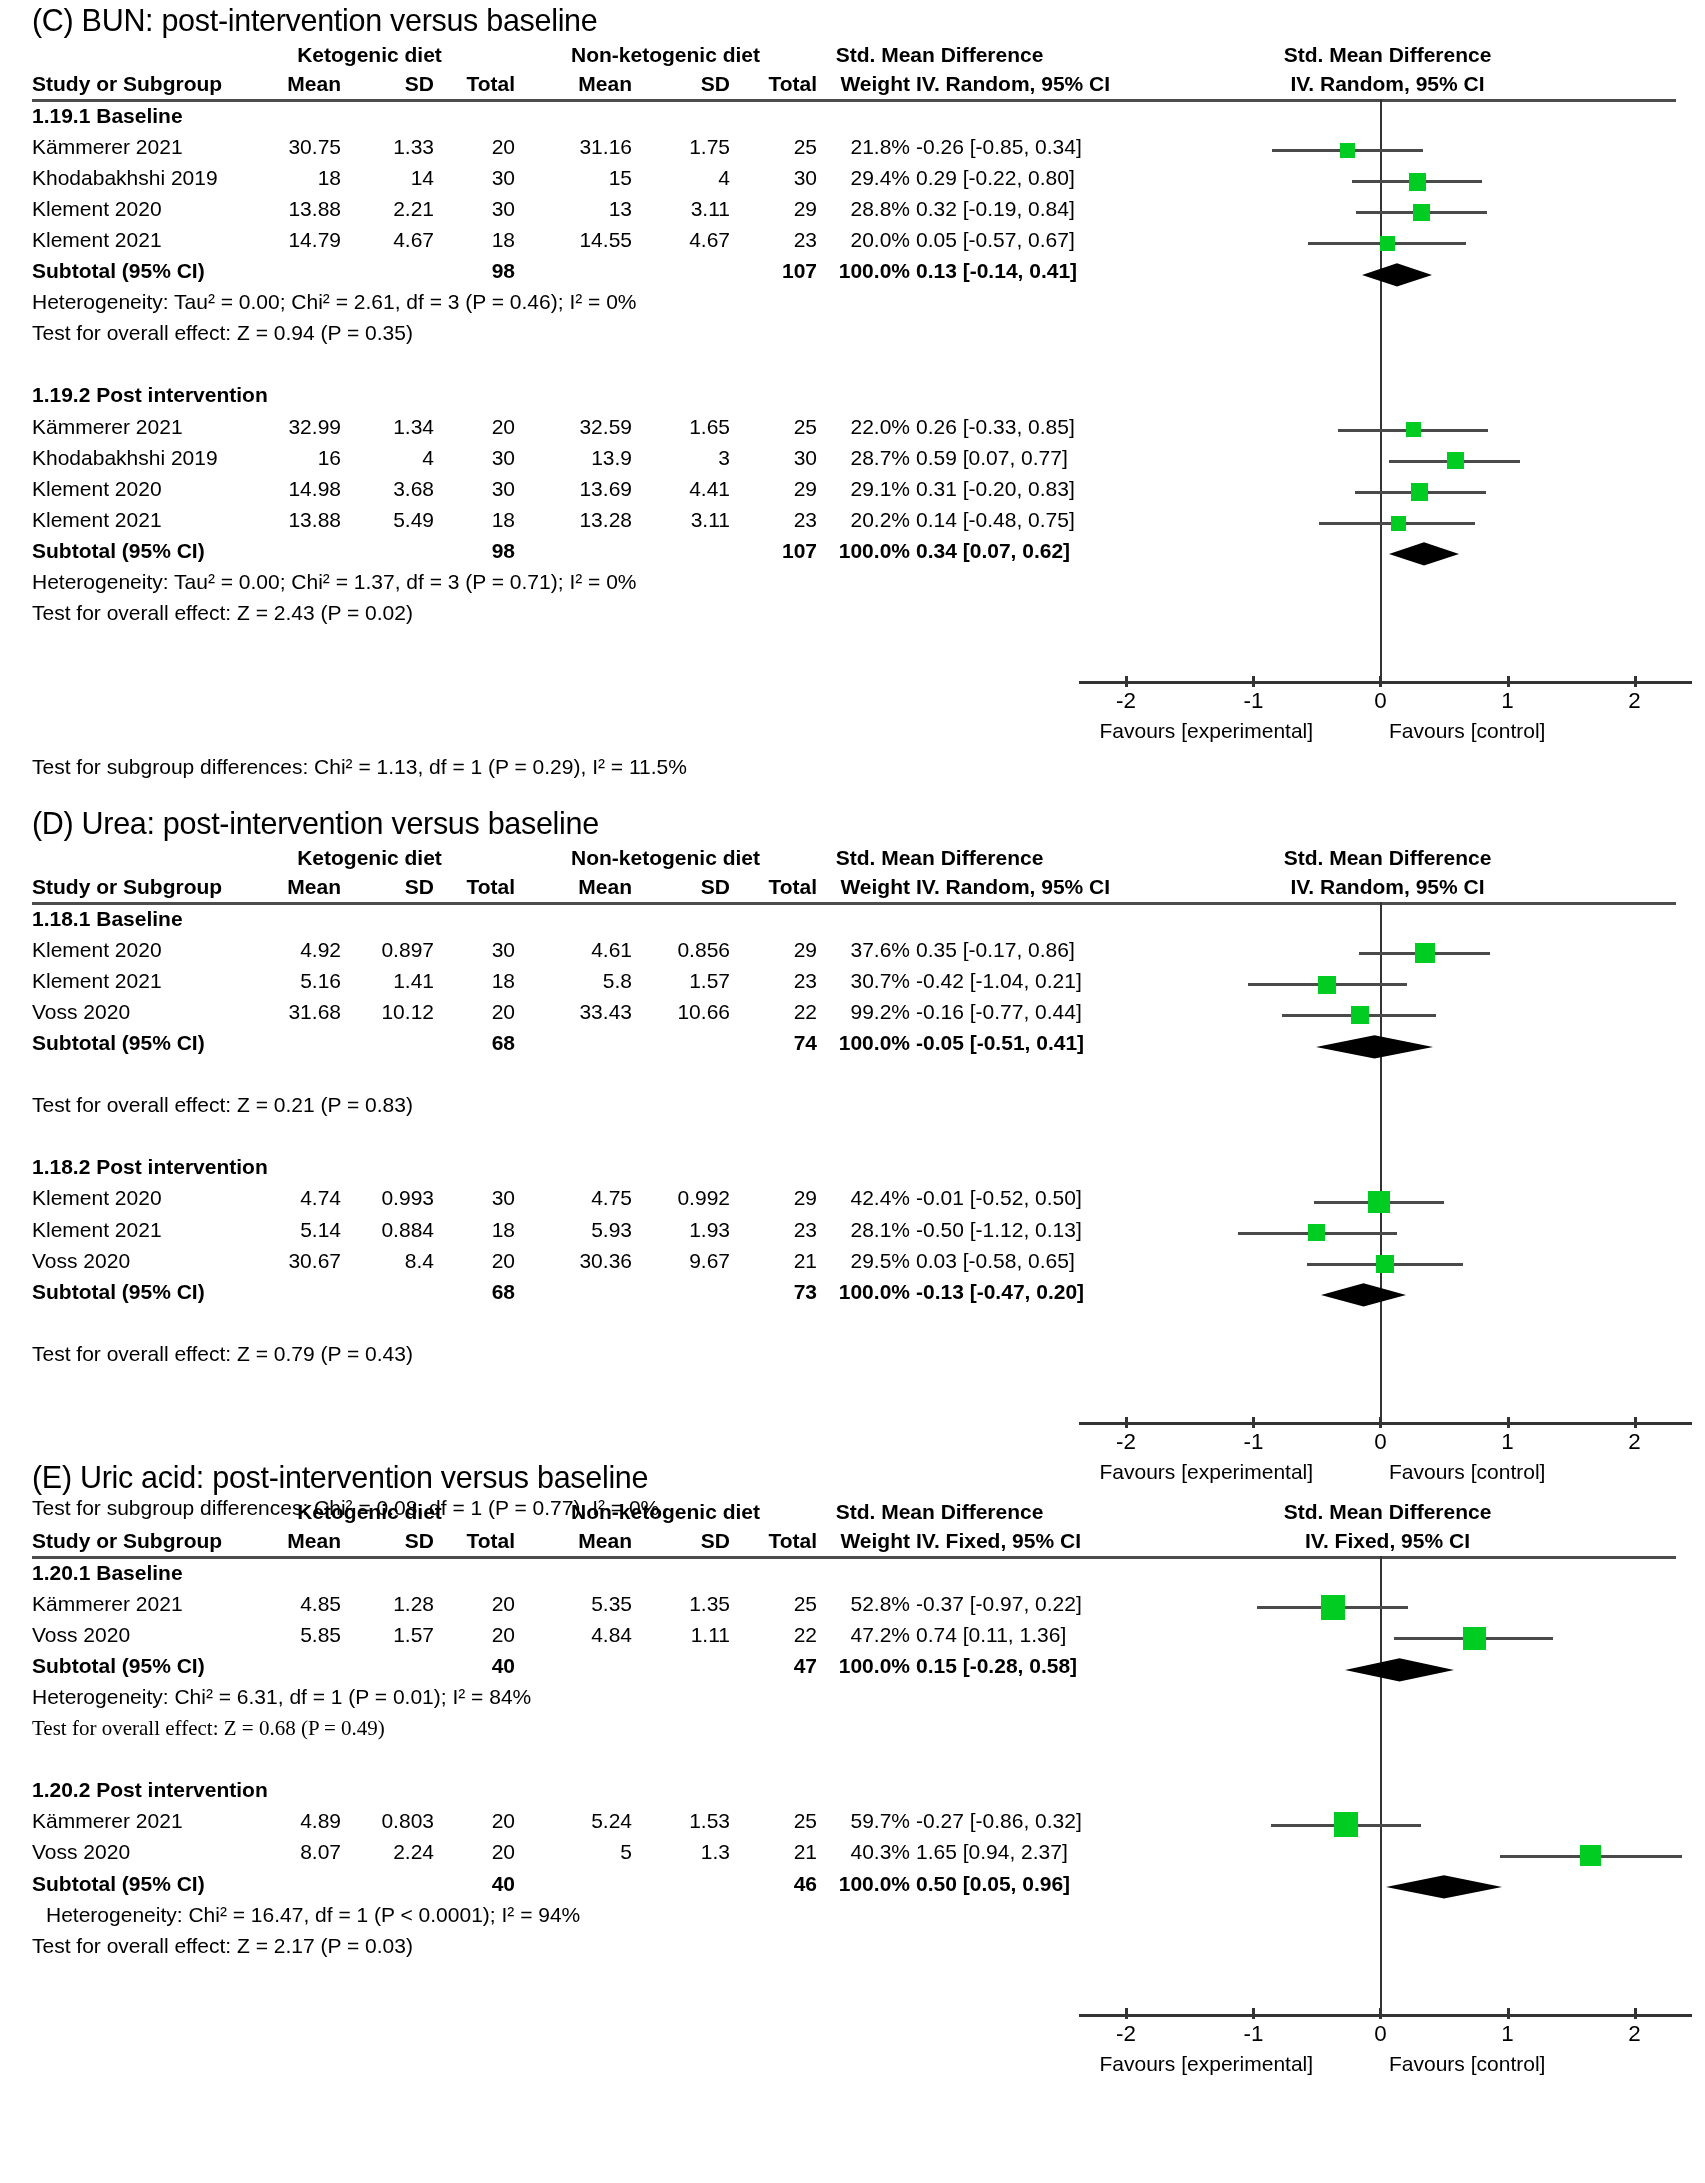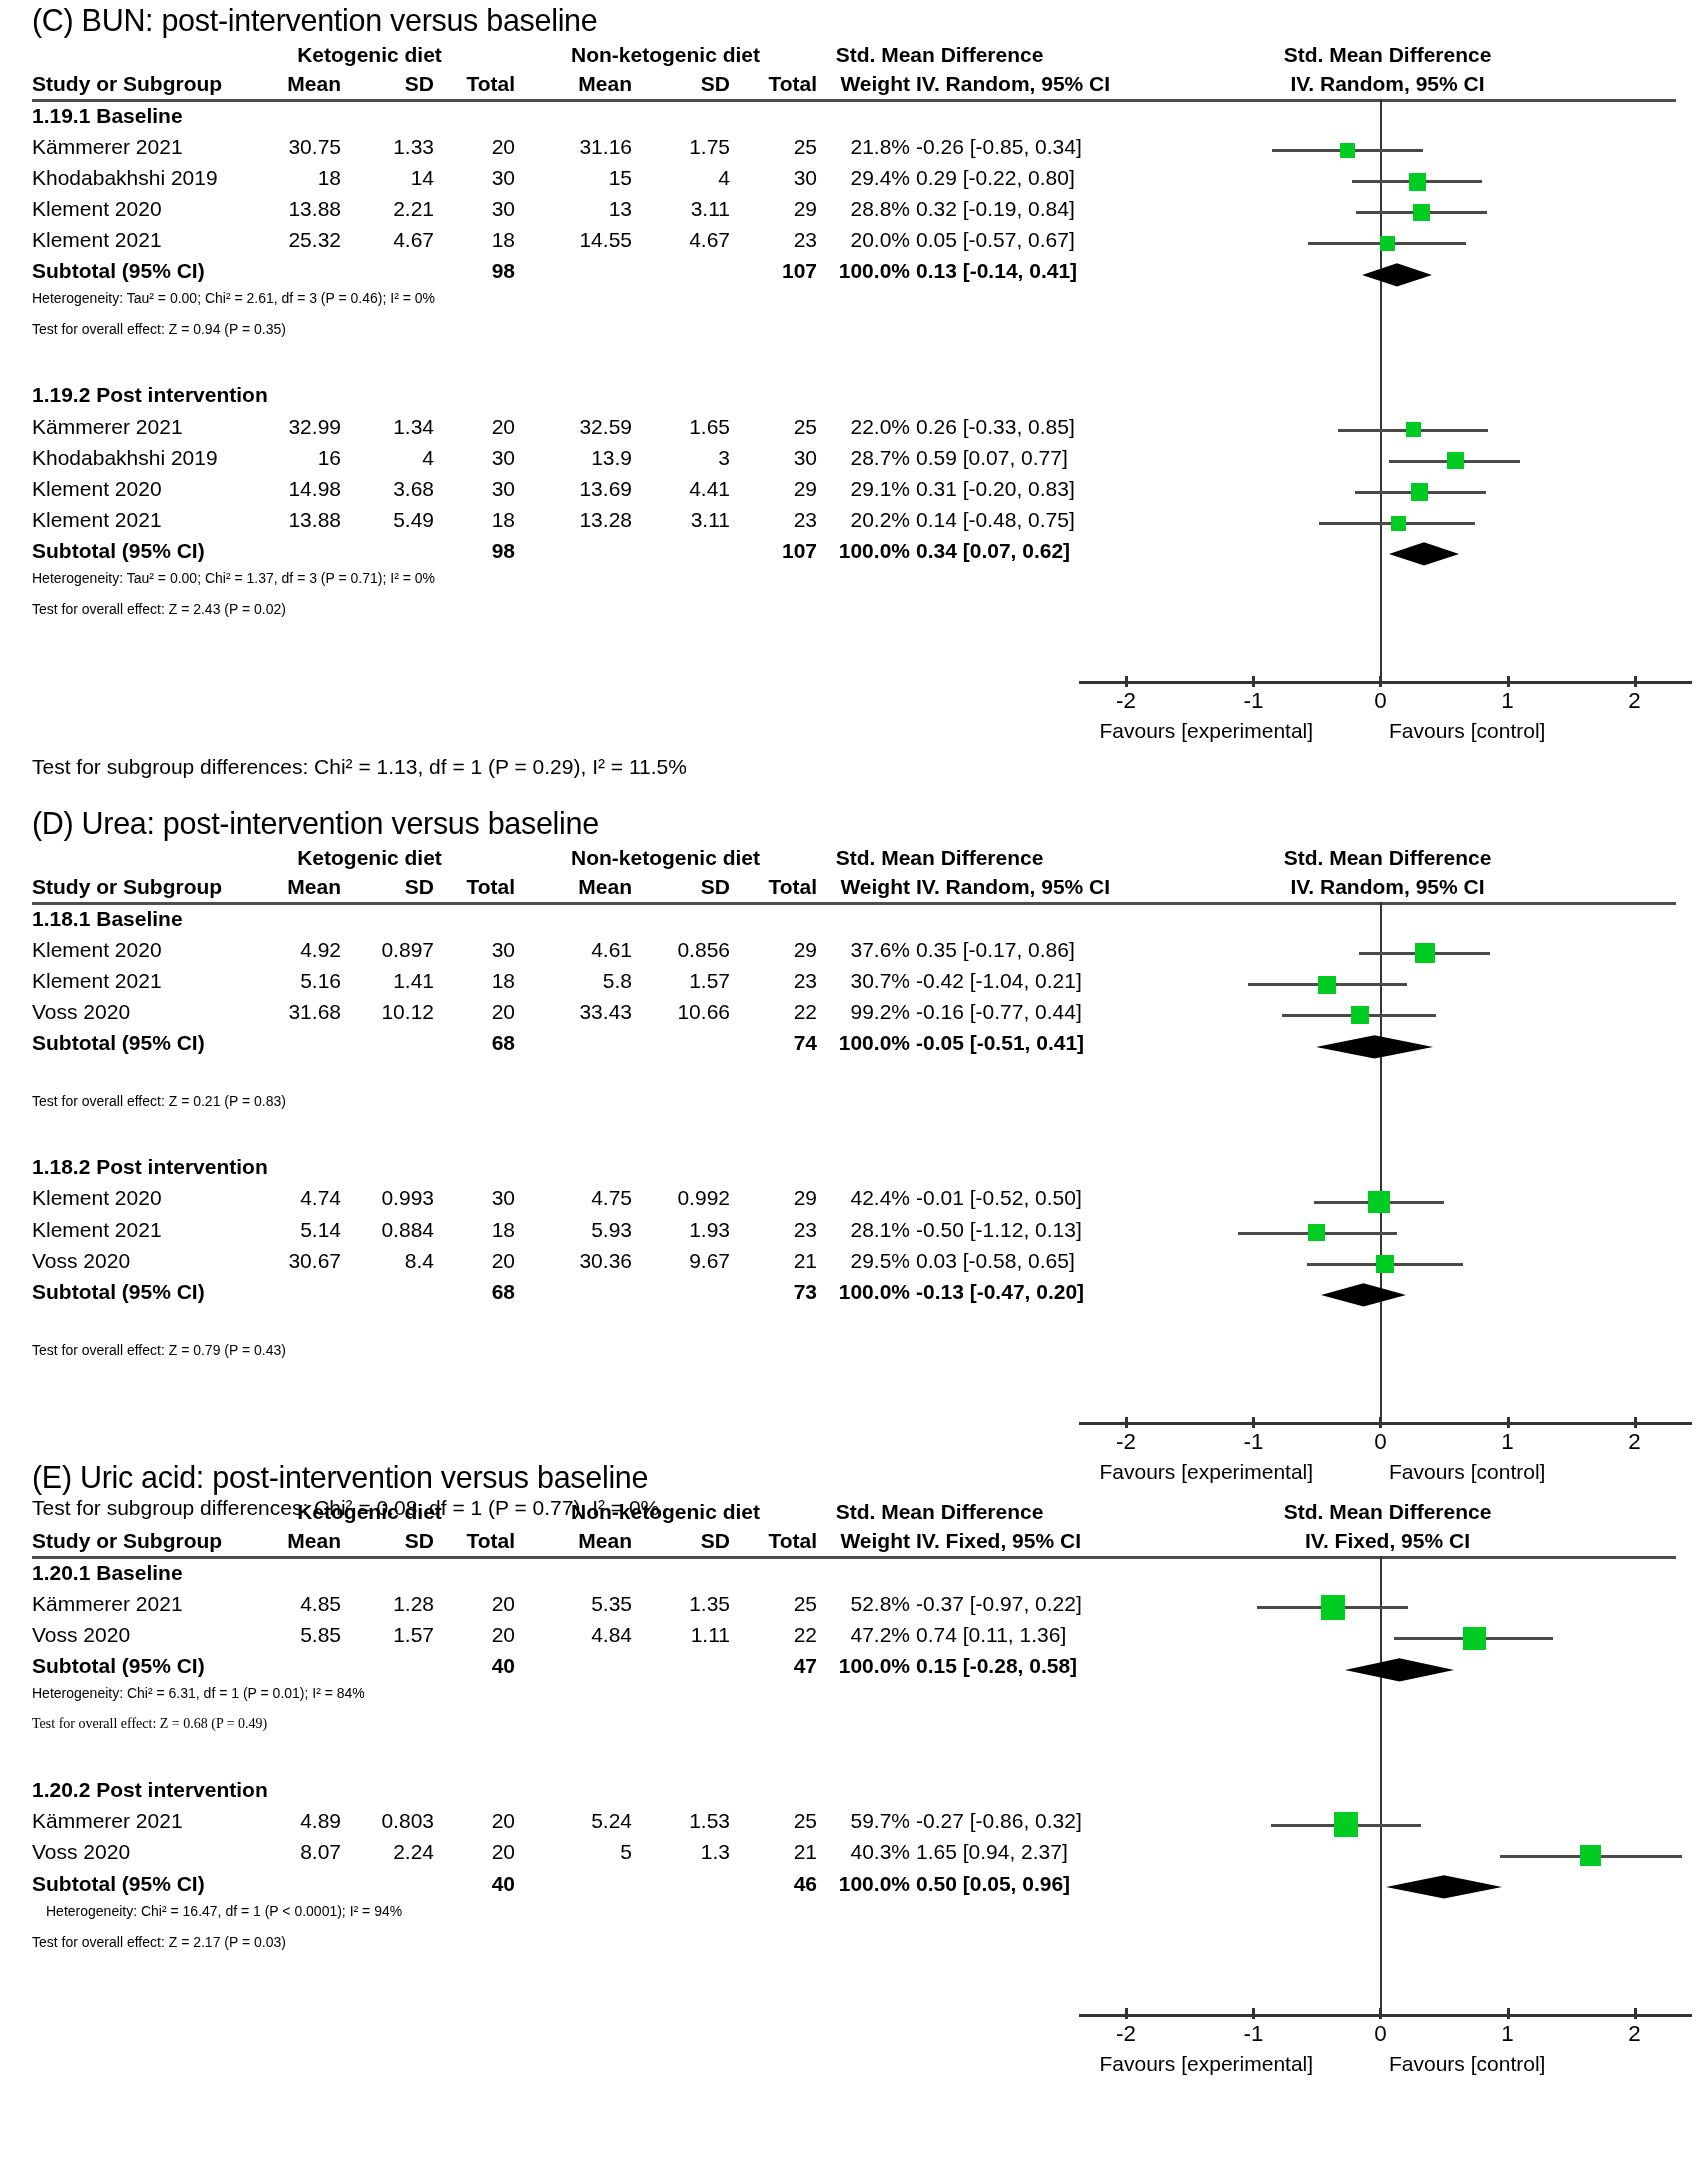--- a/index.html
+++ b/index.html
@@ -33,21 +33,21 @@
   .rule{
     position:absolute;left:32px;width:1644px;height:2.5px;background:#4d4d4d;
   }
 
   .row{position:relative;height:31px;}
   .row span{position:absolute;font-size:21px;white-space:nowrap;}
   .row.b span{font-weight:bold;}
   .sub-hdr{position:relative;height:31px;}
   .sub-hdr span{position:absolute;left:32px;font-size:21px;font-weight:bold;white-space:nowrap;}
   .note{position:relative;height:31px;}
-  .note span{position:absolute;left:32px;font-size:14px;white-space:nowrap;}
+  .note span{position:absolute;left:32px;font-size:21px;white-space:nowrap;}
 
   
   .c-study{left:32px;text-align:left;}
   .c-m1{left:224px;width:117px;text-align:right;}
   .c-s1{left:342px;width:92px;text-align:right;}
   .c-t1{left:434px;width:81px;text-align:right;}
   .c-m2{left:515px;width:117px;text-align:right;}
   .c-s2{left:633px;width:97px;text-align:right;}
   .c-t2{left:730px;width:87px;text-align:right;}
   .c-w{left:816px;width:94px;text-align:right;}
@@ -133,21 +133,21 @@
             <span class="c-s1">2.21</span>
             <span class="c-t1">30</span>
             <span class="c-m2">13</span>
             <span class="c-s2">3.11</span>
             <span class="c-t2">29</span>
             <span class="c-w">28.8%</span>
             <span class="c-ci">0.32 [-0.19, 0.84]</span>
           </div>
           <div class="row" style="position: absolute; top: 185px; left: 0px; width: 1069px;">
             <span class="c-study">Klement 2021</span>
-            <span class="c-m1">25.32</span>
+            <span class="c-m1">14.79</span>
             <span class="c-s1">4.67</span>
             <span class="c-t1">18</span>
             <span class="c-m2">14.55</span>
             <span class="c-s2">4.67</span>
             <span class="c-t2">23</span>
             <span class="c-w">20.0%</span>
             <span class="c-ci">0.05 [-0.57, 0.67]</span>
           </div>
           <div class="row b" style="position: absolute; top: 216px; left: 0px; width: 1069px;">
             <span class="c-study">Subtotal (95% CI)</span>

